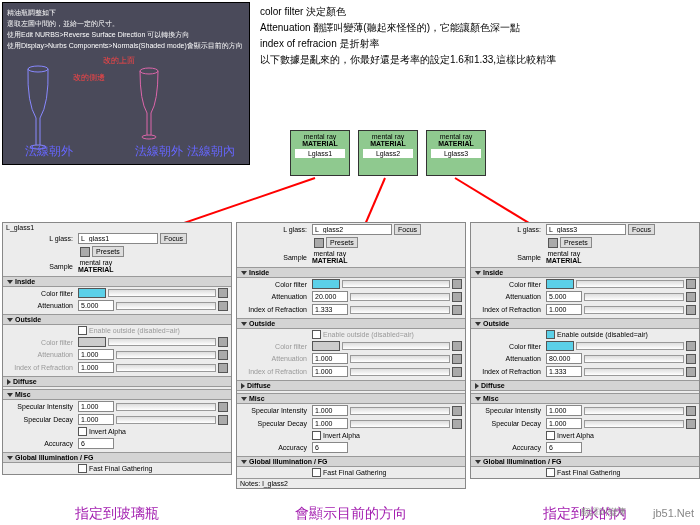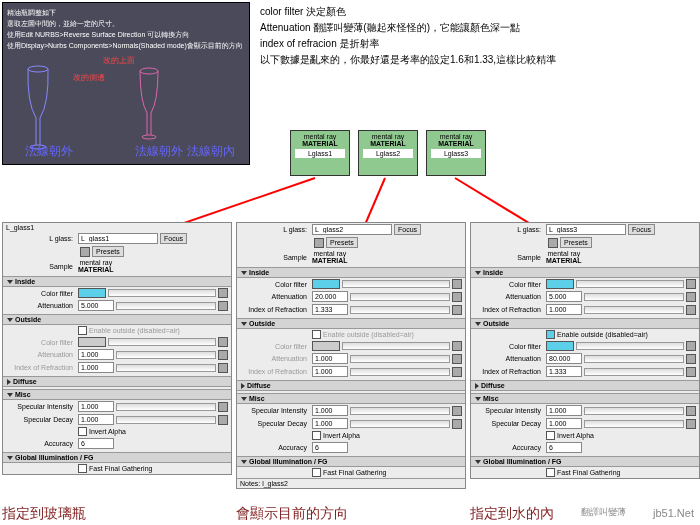--- a/index.html
+++ b/index.html
@@ -24,21 +24,21 @@
 .row label{width:70px;text-align:right;padding-right:3px}
 .inp{border:1px solid #888;background:#fff;height:11px;padding:0 2px;font-size:7px}
 .sld{flex:1;height:8px;background:linear-gradient(#ddd,#fff);border:1px solid #999}
 .btn{border:1px solid #888;background:#ddd;padding:1px 3px;font-size:7px}
 .sect{background:#d4d4d4;border-top:1px solid #999;border-bottom:1px solid #999;padding:1px 4px;font-weight:bold;margin-top:2px;display:flex;align-items:center;gap:2px}
 .tri{display:inline-block;width:0;height:0;border-left:4px solid #333;border-top:3px solid transparent;border-bottom:3px solid transparent}
 .trid{border-left:none;border-top:4px solid #333;border-left:3px solid transparent;border-right:3px solid transparent;border-bottom:none;width:0;height:0;display:inline-block}
 .colorsw{width:28px;height:10px;border:1px solid #555}
 .sq{width:10px;height:10px;border:1px solid #555;background:#aaa}
 .chk{width:9px;height:9px;border:1px solid #555;background:#fff;display:inline-block}
-.caption{position:absolute;bottom:2px;color:#7f1d1d;font-size:14px;text-align:left;width:230px}
+.caption{position:absolute;bottom:2px;color:#a21caf;font-size:14px;text-align:center;width:230px}
 .watermark{position:absolute;right:6px;bottom:6px;font-size:11px;color:#888}
 .watermark2{position:absolute;right:74px;bottom:6px;font-size:9px;color:#888}
 .dim{color:#999}
 </style>
 </head>
 <body>
 
 <div class="topleft">
   <div class="txt">
     <div>精油瓶調整如下</div>

